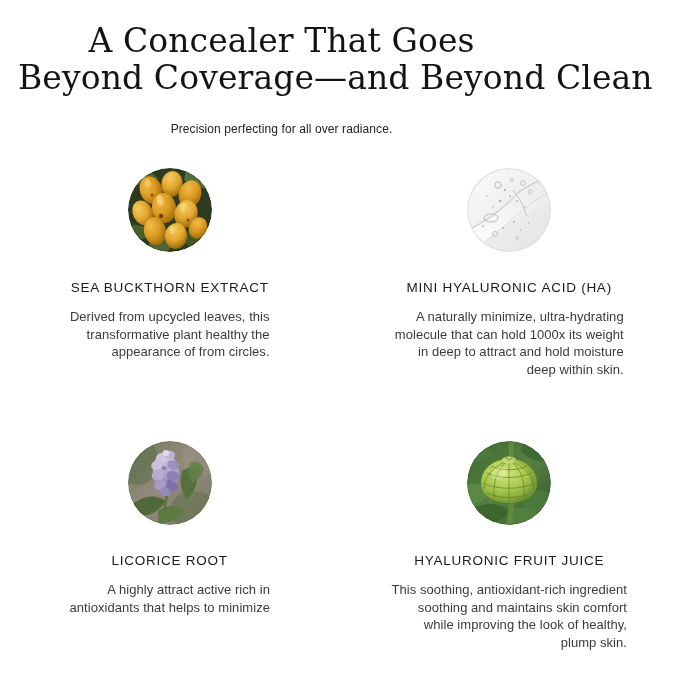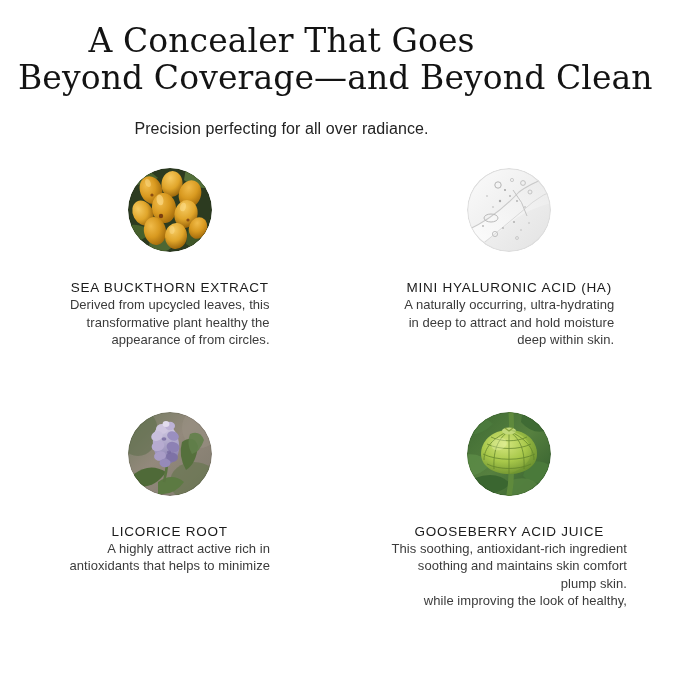--- a/index.html
+++ b/index.html
@@ -36,21 +36,21 @@
     font-size: 33px;
     line-height: 37px;
     letter-spacing: 0.1px;
     color: #131313;
     margin: 0;
     padding: 0 18px;
   }
   .headline .l1, .headline .l2 { display: block; white-space: nowrap; }
   .subtitle {
     font-family: "Liberation Sans", sans-serif;
-    font-size: 16px;
+    font-size: 12px;
     line-height: 20px;
     font-weight: 400;
     color: #222222;
     margin: 0;
     padding-top: 23px;
     letter-spacing: 0.1px;
   }
 
   
   .grid {
@@ -88,20 +88,21 @@
   .ing-name {
     margin-top: 28px;
     font-size: 13.5px;
     line-height: 16px;
     letter-spacing: 0.75px;
     font-weight: 400;
     color: #1b1b1b;
     white-space: nowrap;
   }
   .ing-desc {
+    margin-top: 12px;
     font-size: 13px;
     line-height: 17.5px;
     color: #3b3b3b;
     letter-spacing: 0.05px;
     max-width: 262px;
   }
   .ing-desc span { display: block; white-space: nowrap; }
 </style>
 </head>
 <body>
@@ -224,21 +225,22 @@
               <circle cx="36" cy="60" r="0.9" fill="#b4b4b4"></circle>
               <circle cx="62" cy="55" r="0.8" fill="#b8b8b8"></circle>
               <circle cx="16" cy="58" r="0.9" fill="#b4b4b4"></circle>
               <circle cx="54" cy="62" r="0.8" fill="#bababa"></circle>
               <circle cx="42" cy="42" r="41.4" fill="none" stroke="#dcdcdc" stroke-width="1.2"></circle>
             </g>
           </svg>
         </div>
         <div class="ing-name">MINI HYALURONIC ACID (HA)</div>
         <div class="ing-desc">
-          <span>A naturally occurring, ultra-hydrating</span>
+          <span>A naturally minimize, ultra-hydrating</span>
+          <span>molecule that can hold 1000x its weight</span>
           <span>in deep to attract and hold moisture</span>
           <span>deep within skin.</span>
         </div>
       </div>
     </div>
 
     <div class="row">
 
       <div class="cell left">
         <div class="thumb">
@@ -346,24 +348,24 @@
                 <ellipse cx="42" cy="19" rx="7" ry="3.4" fill="#c2d97a"></ellipse>
                 <path d="M38 16 L42 19 L46 16" stroke="#86a43c" stroke-width="1.2" fill="none"></path>
 
                 <path d="M42 18 C60 18 70 30 70 42 C70 54 58 62 42 62 C58 56 64 48 64 40 C64 30 56 22 42 18 Z" fill="#5d8a2c" opacity=".28"></path>
                 <ellipse cx="32" cy="32" rx="8" ry="6" transform="rotate(-20 32 32)" fill="#e8f4ad" opacity=".35"></ellipse>
               </g>
               <circle cx="42" cy="42" r="42" fill="none" stroke="#000" stroke-opacity=".10" stroke-width="2"></circle>
             </g>
           </svg>
         </div>
-        <div class="ing-name">GOOSEBERRY ACID JUICE</div>
+        <div class="ing-name">HYALURONIC FRUIT JUICE</div>
         <div class="ing-desc">
           <span>This soothing, antioxidant-rich ingredient</span>
           <span>soothing and maintains skin comfort</span>
+          <span>while improving the look of healthy,</span>
           <span>plump skin.</span>
-          <span>while improving the look of healthy,</span>
         </div>
       </div>
     </div>
 
   </div>
 </div>
 
 </body></html>

